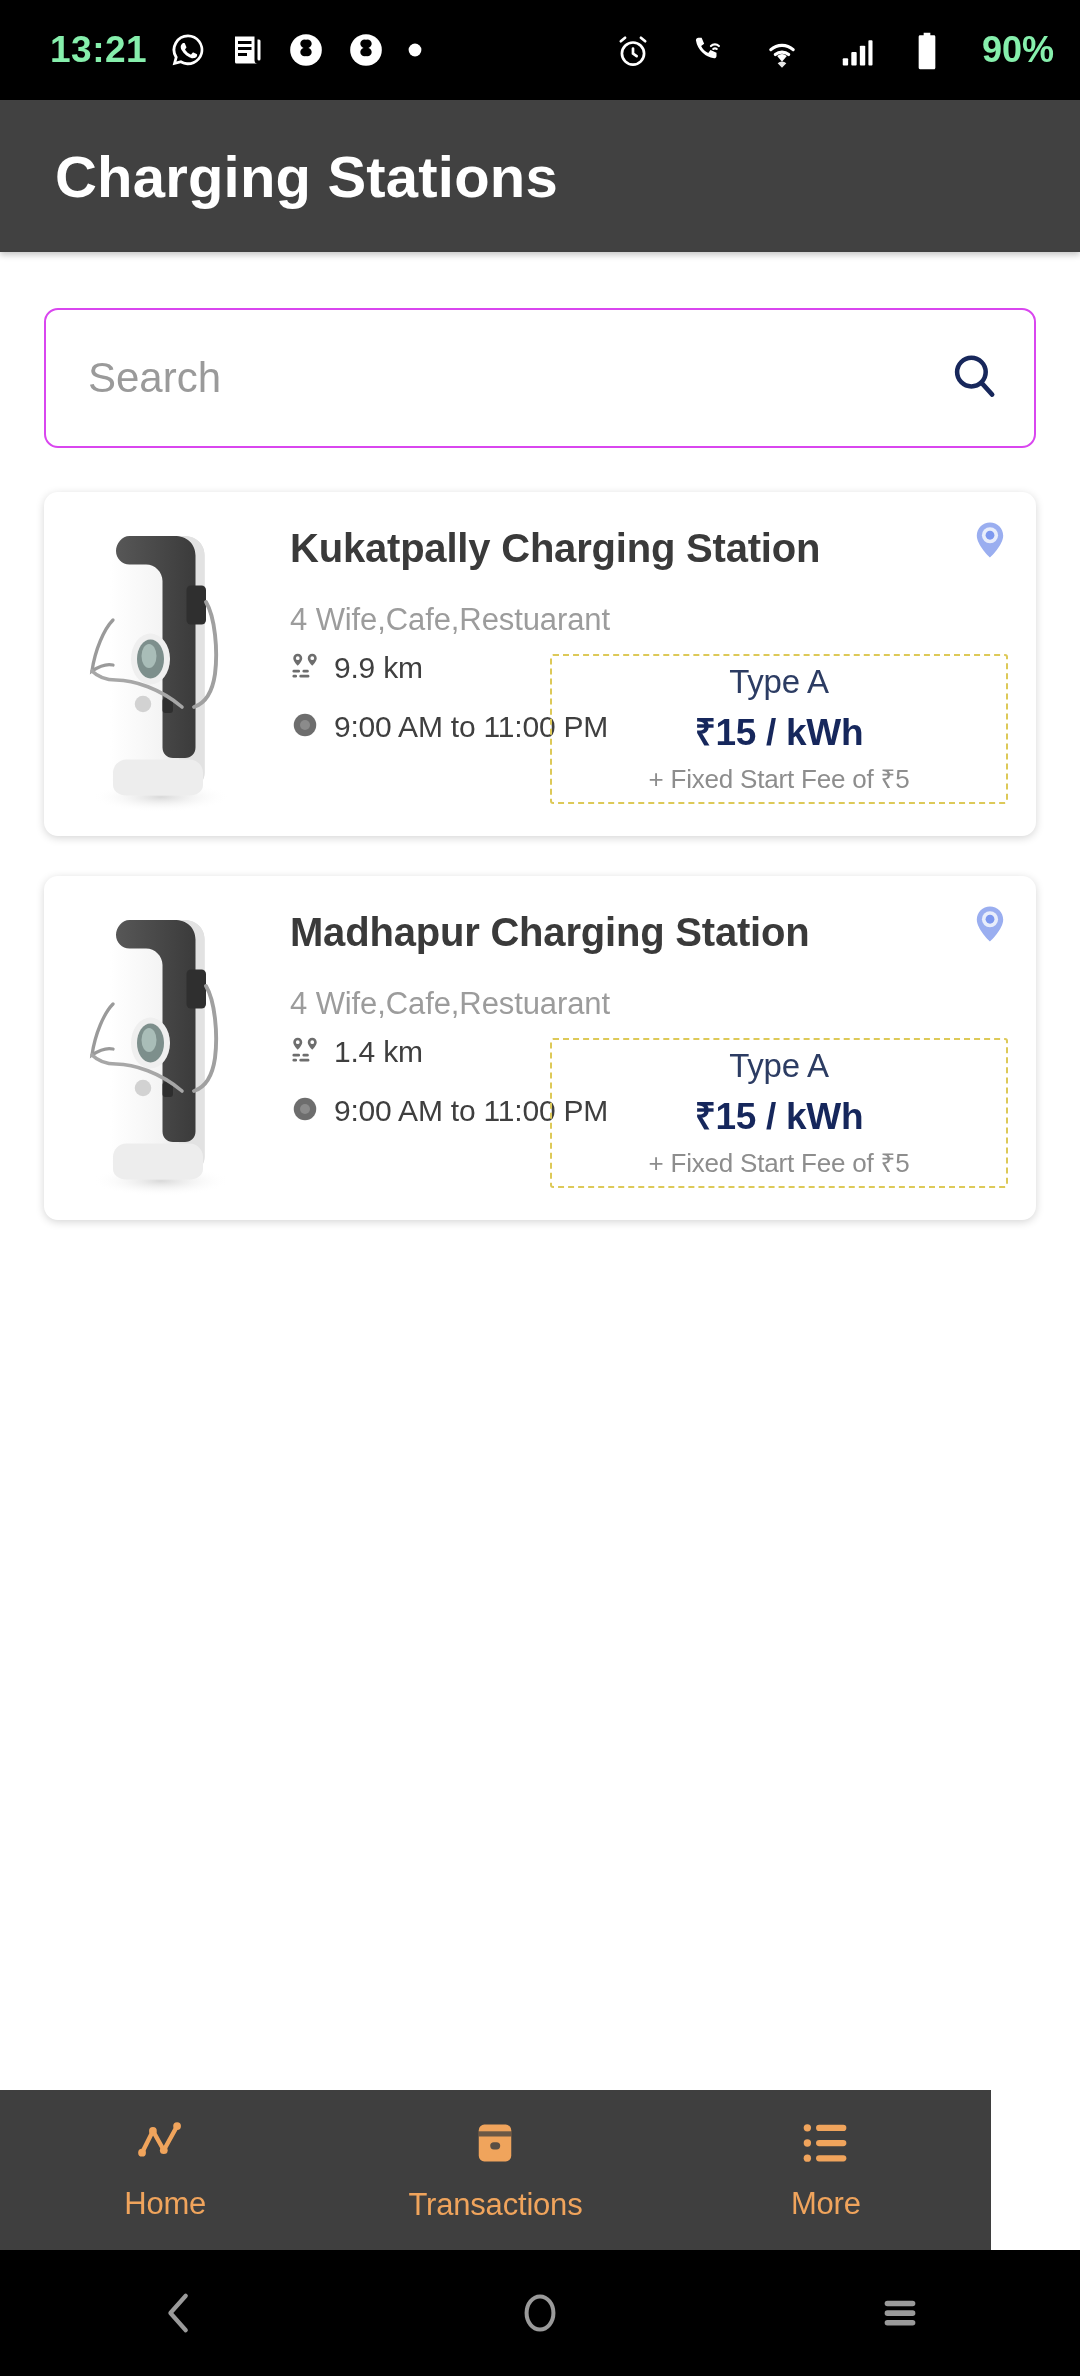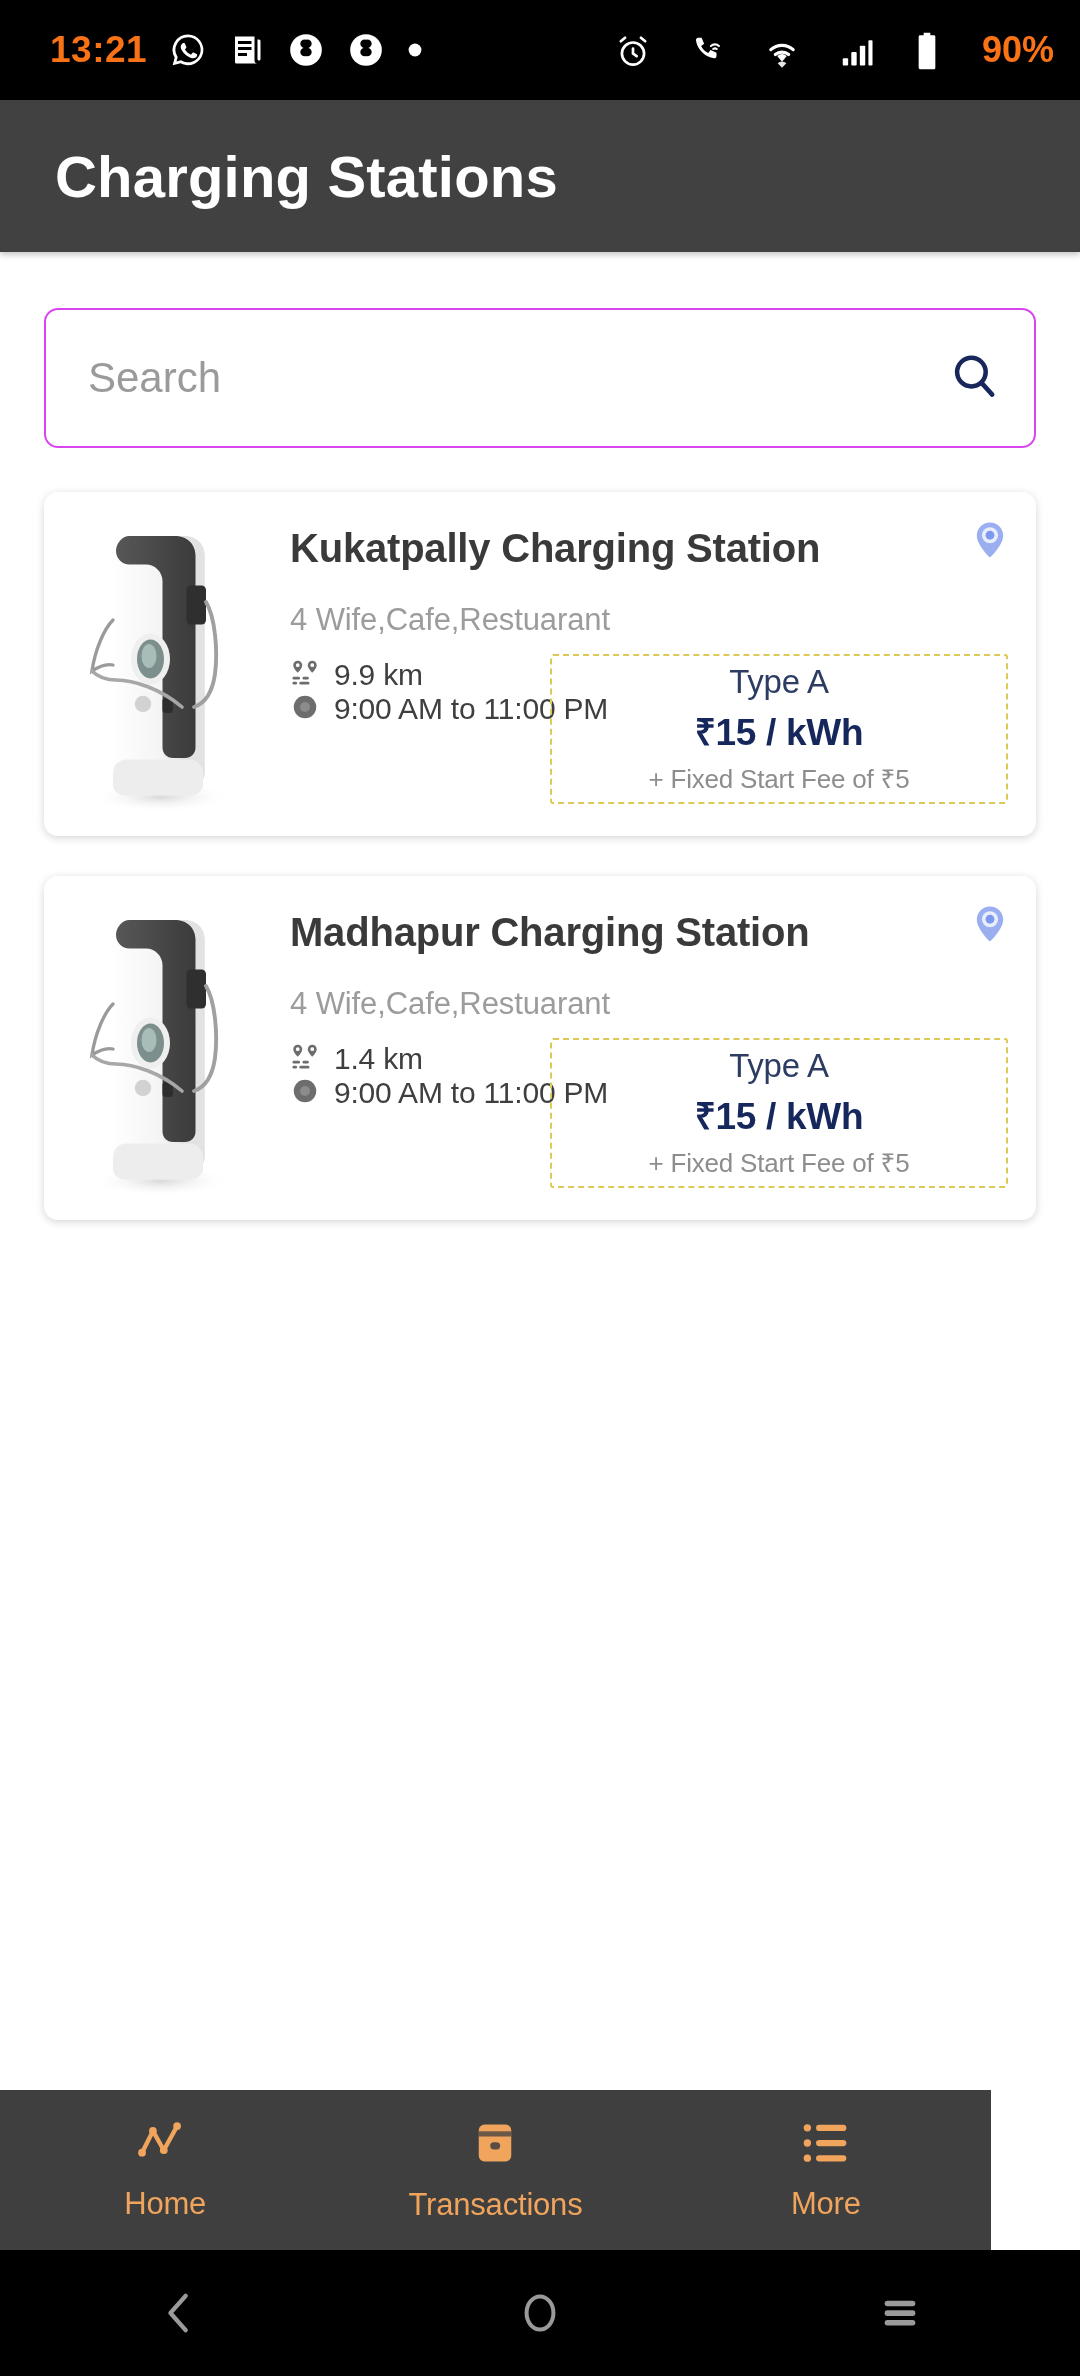--- a/index.html
+++ b/index.html
@@ -6,21 +6,21 @@
   html,body { width:1080px; height:2376px; }
   body {
     font-family:"Liberation Sans", sans-serif;
     background:#ffffff;
     overflow:hidden;
     position:relative;
   }
 
   
   .status-bar{
-    height:100px; background:#000; color:#f97316;
+    height:100px; background:#000; color:#86efac;
     display:flex; align-items:center; justify-content:space-between;
     padding:0 26px 0 50px;
   }
   .sb-left{ display:flex; align-items:center; gap:22px; }
   .sb-time{ font-size:37px; font-weight:700; letter-spacing:.5px; }
   .sb-right{ display:flex; align-items:flex-end; gap:36px; }
   .sb-battpct{ font-size:36px; font-weight:700; margin-left:4px; }
   .sb-ic{ display:block; }
 
   
@@ -62,21 +62,21 @@
     padding:12px 0 10px 0;
   }
   .card-body{ flex:1; position:relative; padding:36px 30px 0 18px; }
   .station-name{
     font-size:40px; font-weight:700; color:#3a3a3a;
     letter-spacing:-.2px; line-height:1;
   }
   .station-sub{
     font-size:31px; color:#9c9c9c; margin-top:34px; letter-spacing:-.1px;
   }
-  .meta-col{ margin-top:20px; display:flex; flex-direction:column; }
+  .meta-col{ margin-top:13px; display:flex; flex-direction:column; gap:25px; }
   .meta-row{ display:flex; align-items:center; gap:14px; }
   .meta-txt{ font-size:30px; color:#3f3f3f; letter-spacing:-.2px; }
 
   .pin-btn{
     position:absolute; top:26px; right:24px;
     background:none; border:none; cursor:pointer; line-height:0;
   }
 
   .price-box{
     position:absolute; right:28px; bottom:32px;

